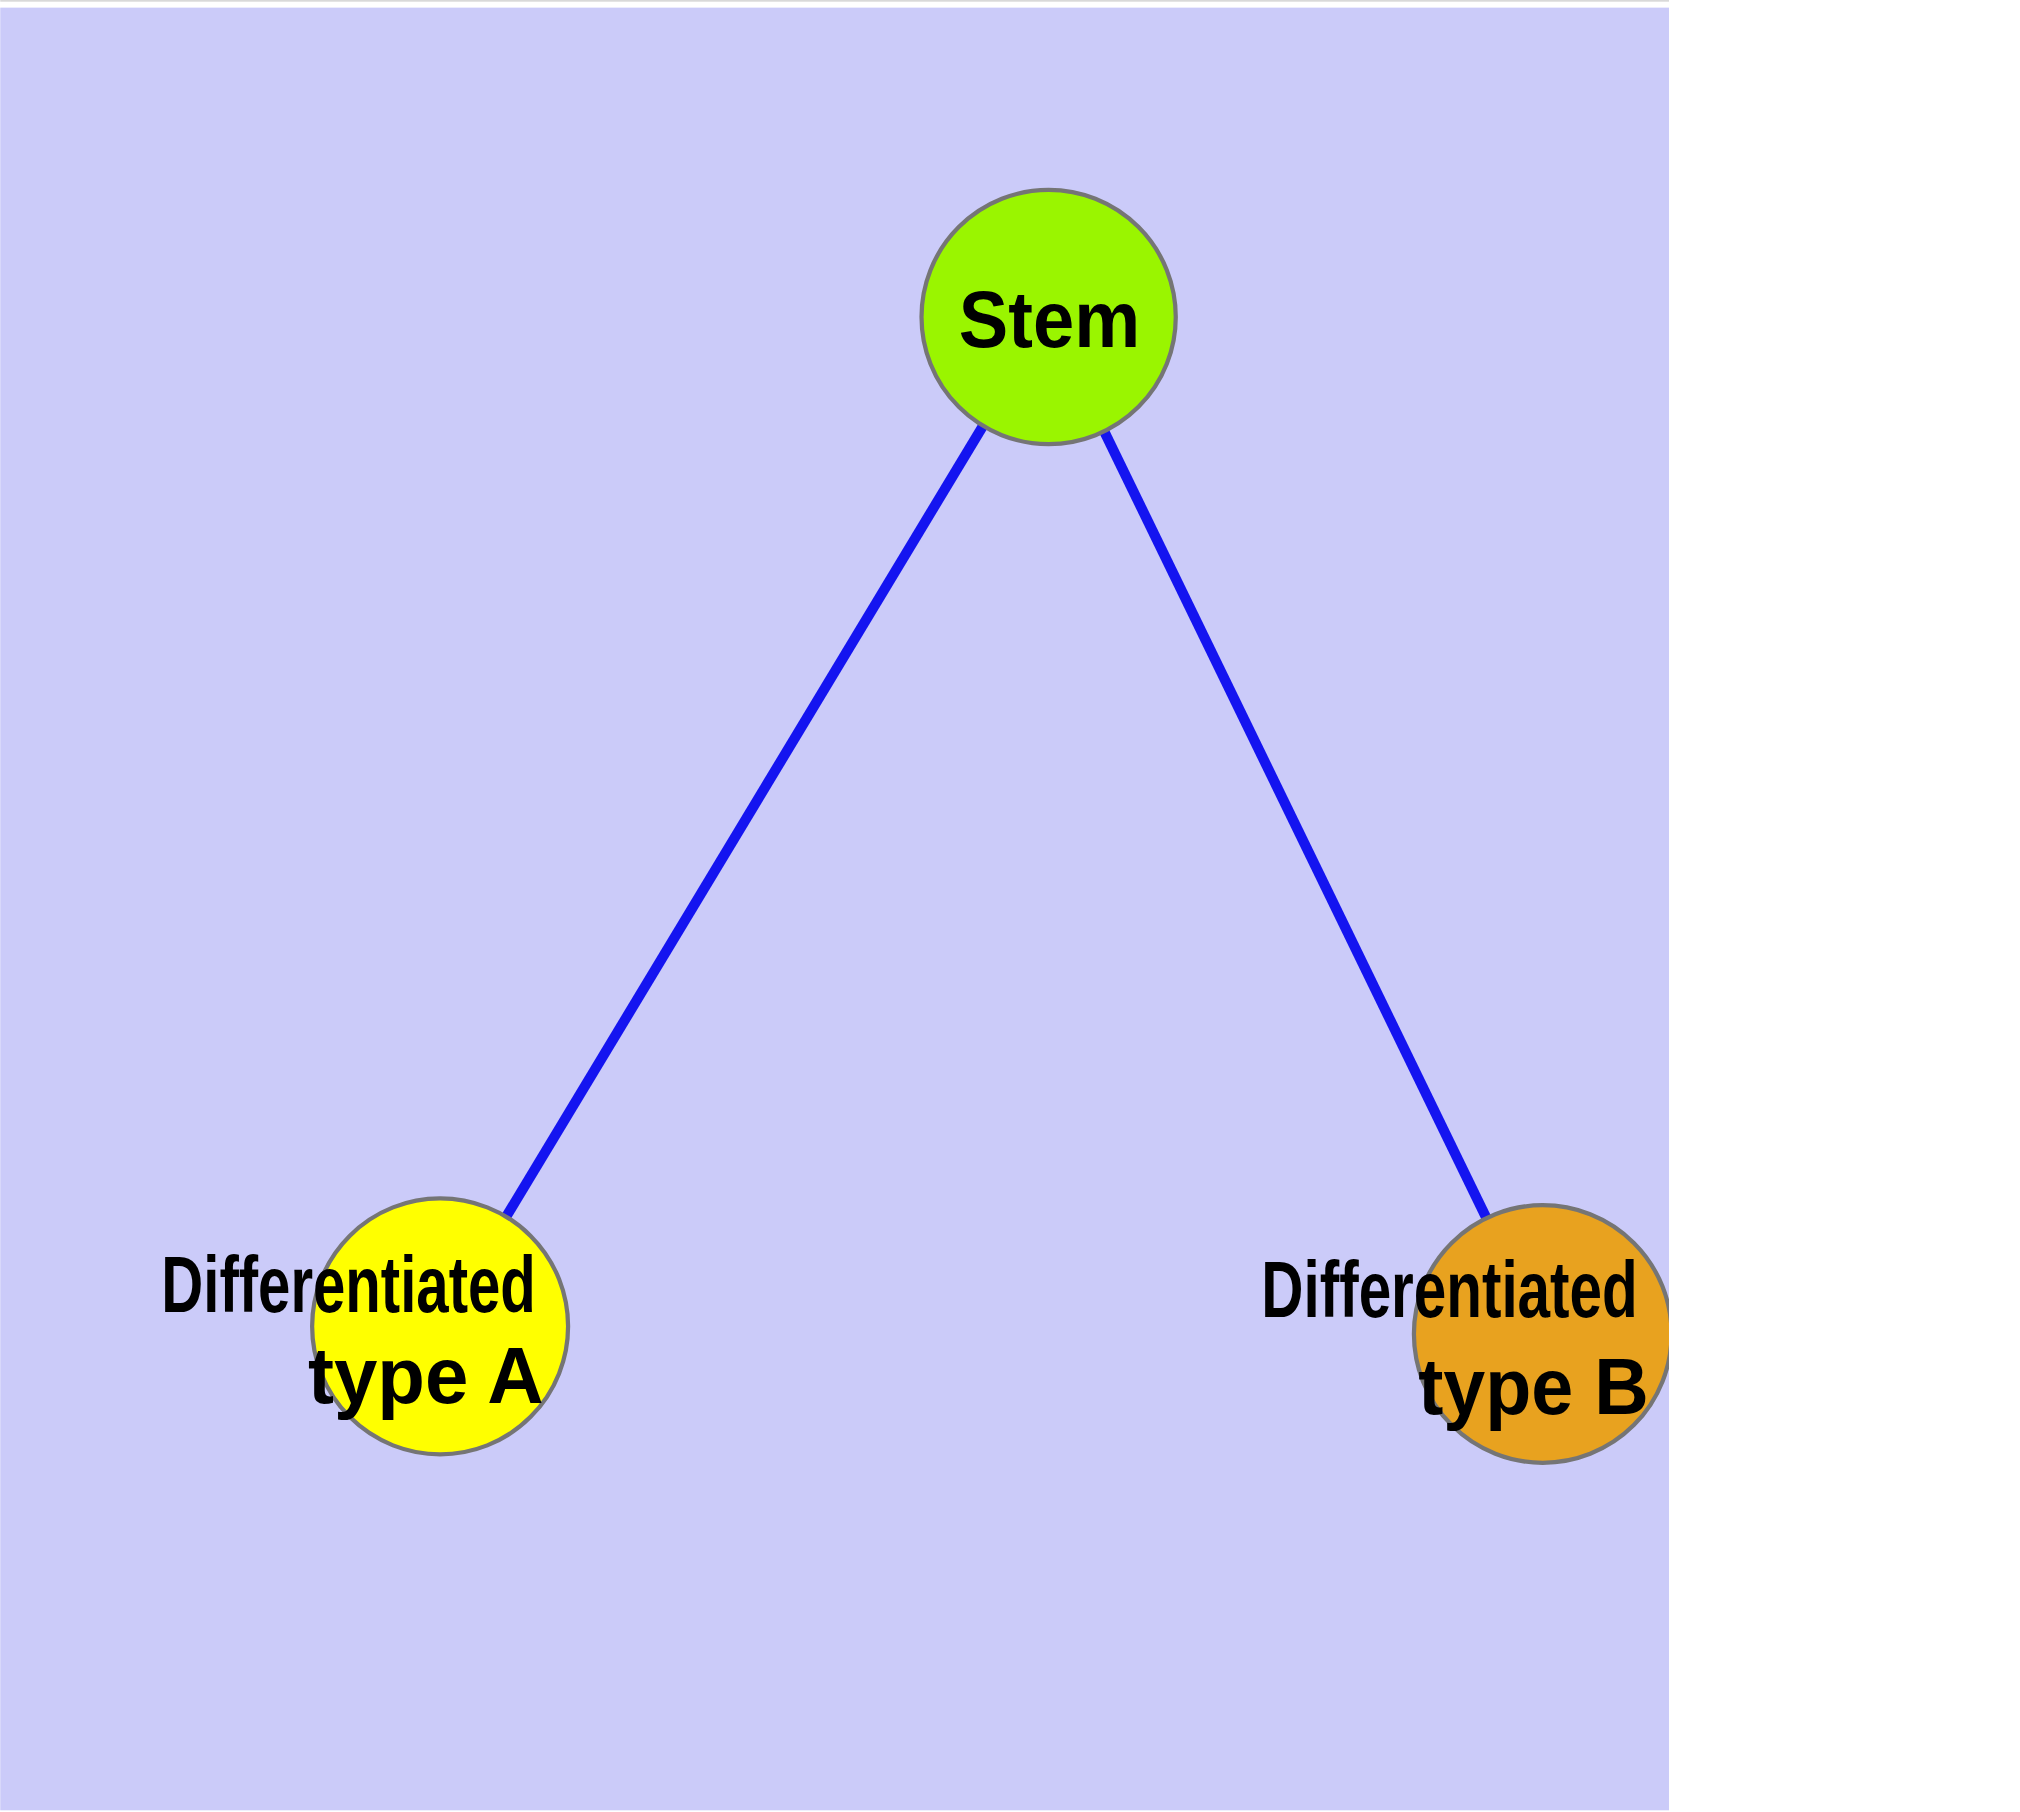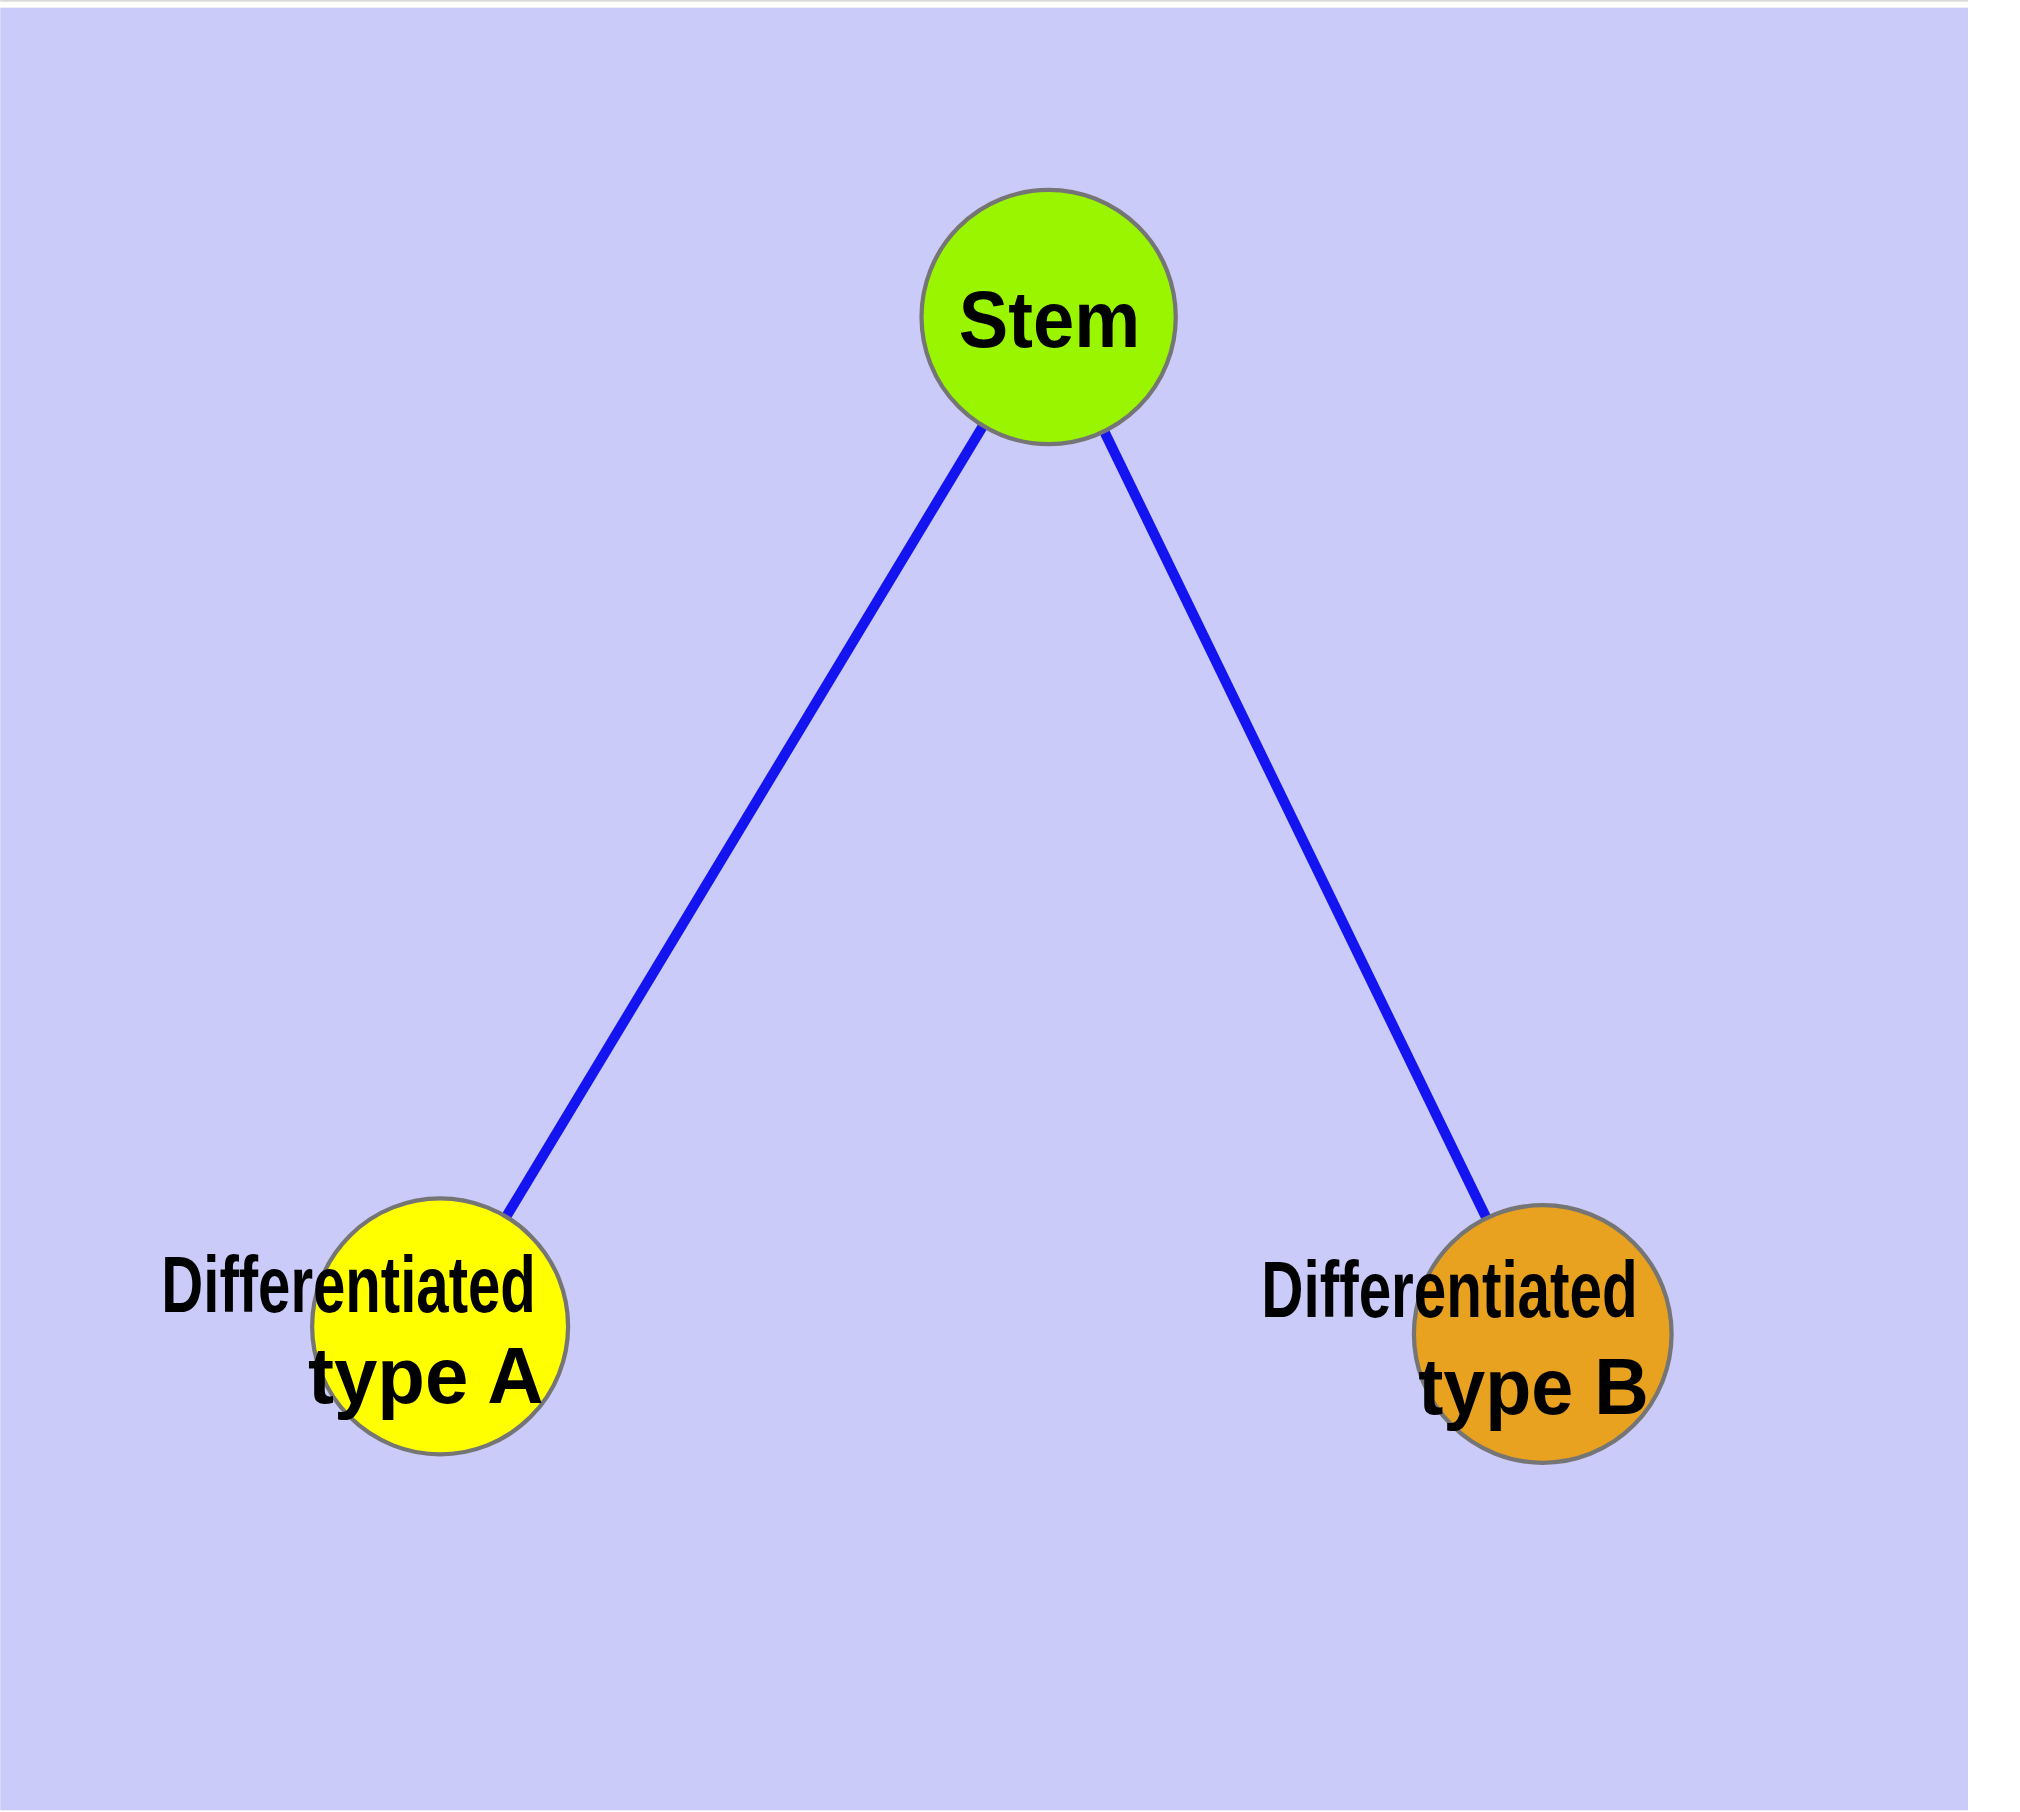--- a/index.html
+++ b/index.html
@@ -2,21 +2,21 @@
 <html style="font-size:13.6px"><head>
 <meta charset="utf-8">
 <style>
   html, body {
     margin: 0;
     padding: 0;
     background: #ffffff;
   }
   .stage {
     position: relative;
-    width: 1968px;
+    width: 1669px;
     height: 1812px;
     background: #ffffff;
     overflow: hidden;
   }
   svg {
     display: block;
   }
   text {
     font-family: "Liberation Sans", "DejaVu Sans", sans-serif;
     font-weight: bold;

